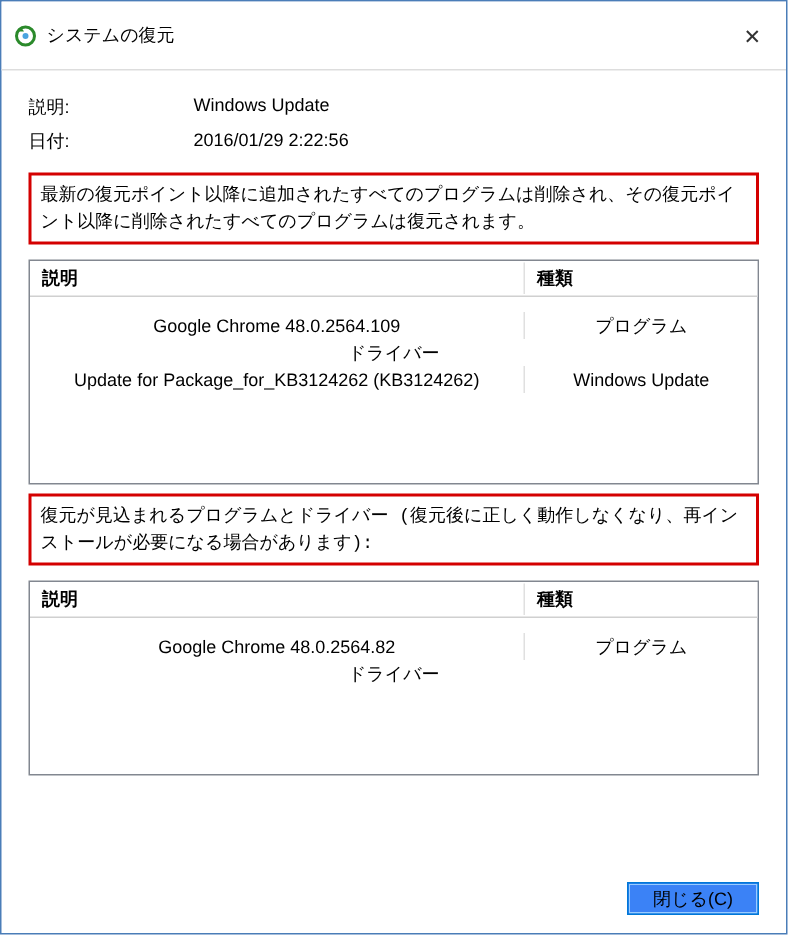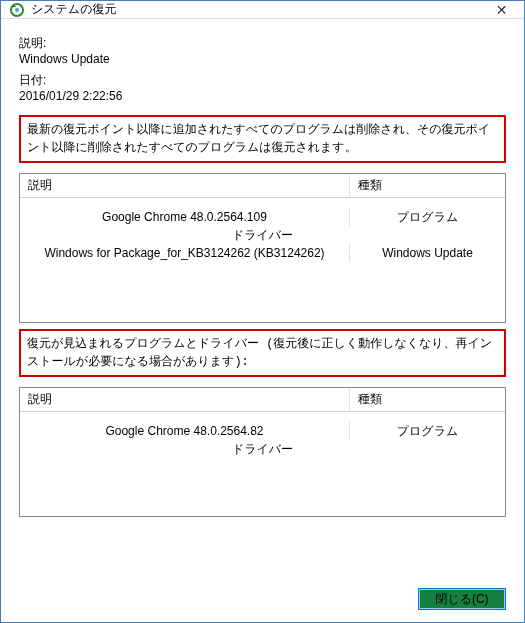--- a/index.html
+++ b/index.html
@@ -9,21 +9,21 @@
     font-size: 12px;
     background: #fff;
     width: 525px;
     height: 623px;
     overflow: hidden;
     border: 1px solid #4a7db8;
     display: flex;
     flex-direction: column;
   }
   .titlebar {
-    height: 18px;
+    height: 46px;
     display: flex;
     align-items: center;
     padding: 0 0 0 8px;
     border-bottom: 1px solid #ddd;
     background: #fff;
   }
   .titlebar .icon {
     width: 16px; height: 16px; margin-right: 6px;
     display: inline-flex; align-items: center; justify-content: center;
   }
@@ -35,21 +35,20 @@
   }
   .content {
     padding: 16px 18px 10px 18px;
     flex: 1;
     display: flex;
     flex-direction: column;
   }
   .field-row {
     display: flex;
     margin-bottom: 6px;
-    flex-direction: column;
   }
   .field-label { width: 110px; }
   .field-value { flex: 1; }
   .red-box {
     border: 2px solid #d40000;
     padding: 4px 6px;
     margin: 6px 0 10px 0;
     line-height: 1.5;
     font-family: Liberation Mono, monospace;
   }
@@ -62,21 +61,21 @@
     overflow: auto;
   }
   .list.first { height: 150px; }
   .list.second { height: 130px; }
   .list-header {
     display: flex;
     background: #fff;
     border-bottom: 1px solid #d0d0d0;
     height: 24px;
     align-items: center;
-    font-weight: normal;
+    font-weight: bold;
   }
   .col-desc {
     flex: 0 0 330px;
     padding: 2px 8px;
     border-right: 1px solid #e0e0e0;
     white-space: nowrap;
     overflow: hidden;
     text-overflow: ellipsis;
   }
   .col-type {
@@ -94,21 +93,21 @@
   }
   .footer {
     display: flex;
     justify-content: flex-end;
     padding: 8px 18px 12px 0;
   }
   .btn {
     min-width: 88px;
     height: 22px;
     border: 1px solid #0078d7;
-    background: #15803d;
+    background: #3b82f6;
     display: flex;
     align-items: center;
     justify-content: center;
     padding: 0 12px;
     box-shadow: inset 0 0 0 1px #99ccff;
   }
 </style>
 </head>
 <body>
 
@@ -146,21 +145,21 @@
     </div>
     <div class="list-body">
       <div class="list-row">
         <div class="col-desc">Google Chrome 48.0.2564.109</div>
         <div class="col-type">プログラム</div>
       </div>
       <div class="list-row">
         <div class="col-type">ドライバー</div>
       </div>
       <div class="list-row">
-        <div class="col-desc">Windows for Package_for_KB3124262 (KB3124262)</div>
+        <div class="col-desc">Update for Package_for_KB3124262 (KB3124262)</div>
         <div class="col-type">Windows Update</div>
       </div>
     </div>
   </div>
 
   <div class="red-box" style="">復元が見込まれるプログラムとドライバー (復元後に正しく動作しなくなり、再インストールが必要になる場合があります):</div>
 
   <div class="list second">
     <div class="list-header">
       <div class="col-desc">説明</div>

